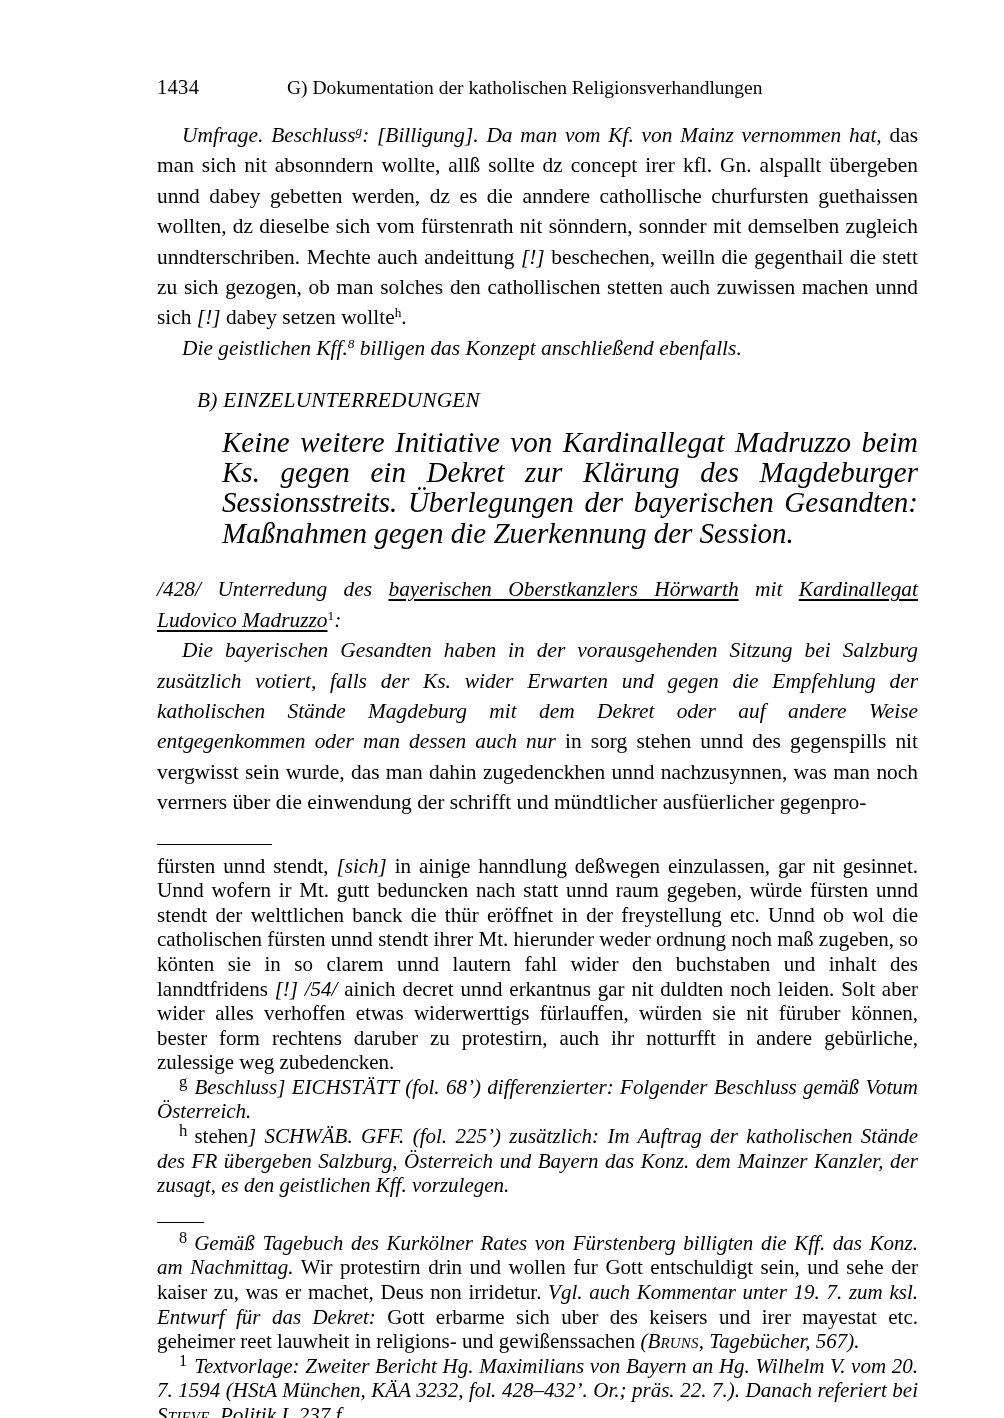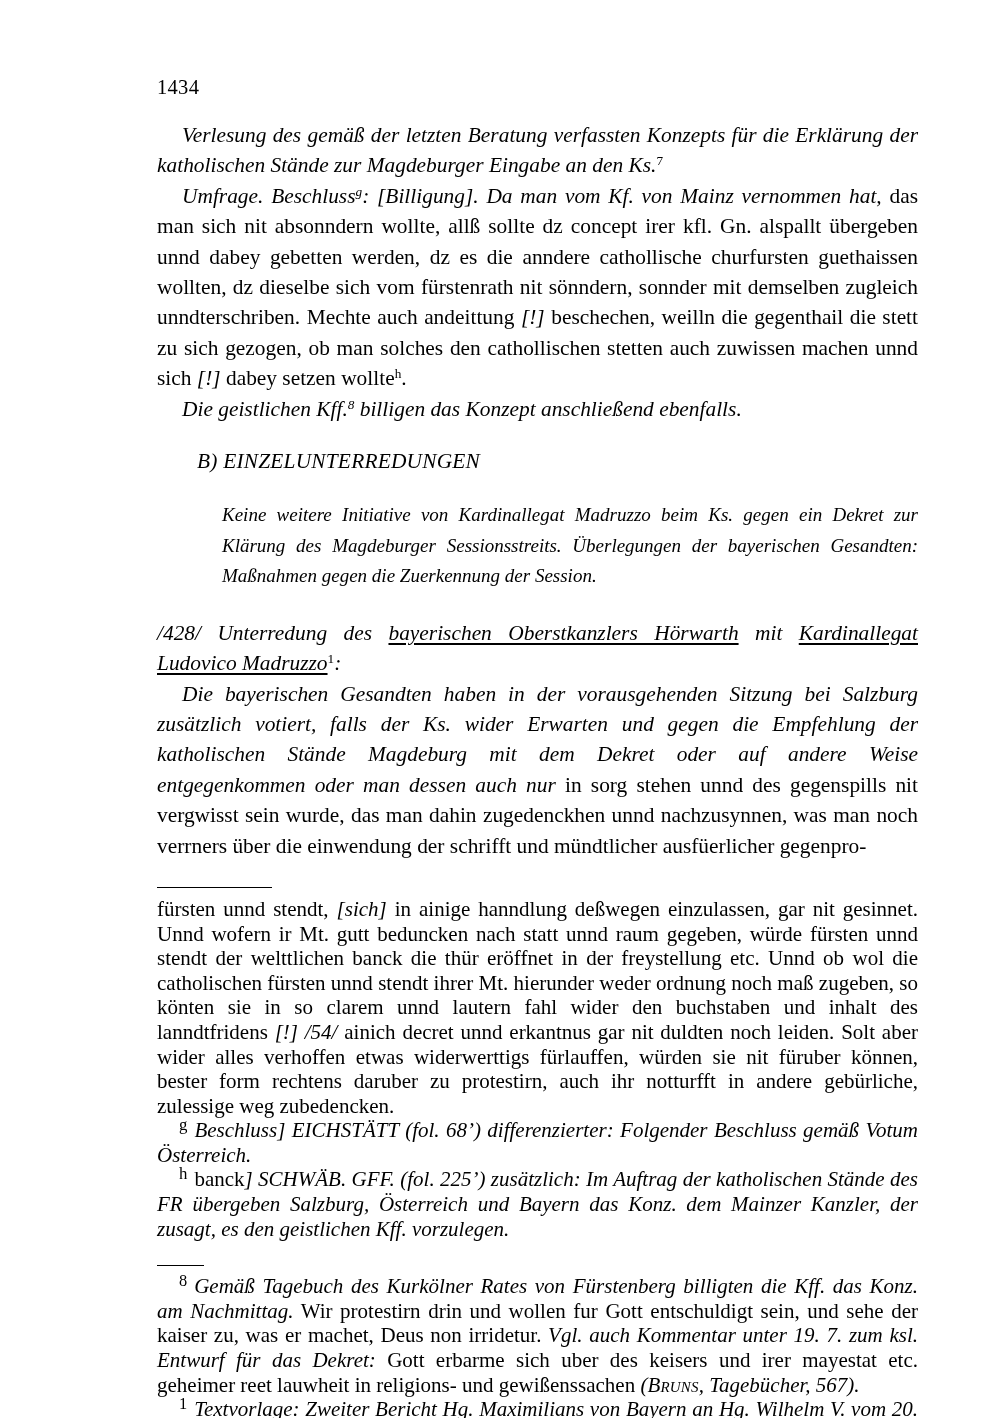--- a/index.html
+++ b/index.html
@@ -84,24 +84,24 @@
     font-size: 21.4px;
     line-height: 30.4px;
     font-style: italic;
     margin-top: 22px;
     letter-spacing: 0.2px;
     margin-left: 40px;
   }
 
   
   .regest {
-    margin-top: 24px;
+    margin-top: 11px;
     margin-left: 65px;
     width: 696px;
-    font-size: 19px;
+    font-size: 29px;
     line-height: 30.4px;
     font-style: italic;
     text-align: justify;
   }
 
   
   .doc-title {
     margin-top: 26px;
     font-size: 21.4px;
     line-height: 30.4px;
@@ -151,25 +151,25 @@
   }
 </style>
 </head>
 <body>
 
 <div class="page">
   <div class="content">
 
     <div class="runhead">
       <span class="folio">1434</span>
+      <span class="title">G) Dokumentation der katholischen Religionsverhandlungen</span>
     </div>
 
     <div class="body-block">
 
-      <p class="p-indent"><span class="ital">Verlesung des gemäß der letzten Beratung verfassten Konzepts für die Erklärung der katholischen Stände zur Magdeburger Eingabe an den Ks.</span><sup class="fnmark">7</sup></p>
 
       <p class="p-indent"><span class="ital">Umfrage. Beschluss</span><sup class="fnmark-i">g</sup><span class="ital">: [Billigung]. Da man vom Kf. von Mainz vernommen hat,</span><span class="rom"> das man sich nit absonndern wollte, allß sollte dz concept irer kfl. Gn. alspallt übergeben unnd dabey gebetten werden, dz es die anndere cathollische churfursten guethaissen wollten, dz dieselbe sich vom fürstenrath nit sönndern, sonnder mit demselben zugleich unndterschriben. Mechte auch andeittung </span><span class="ital">[!]</span><span class="rom"> beschechen, weilln die gegenthail die stett zu sich gezogen, ob man solches den cathollischen stetten auch zuwissen machen unnd sich </span><span class="ital">[!]</span><span class="rom"> dabey setzen wollte</span><sup class="fnmark">h</sup><span class="rom">.</span></p>
 
       <p class="p-indent"><span class="ital">Die geistlichen Kff.</span><sup class="fnmark-i">8</sup><span class="ital"> billigen das Konzept anschließend ebenfalls.</span></p>
     </div>
 
     <div class="sec-head">B) EINZELUNTERREDUNGEN</div>
 
     <div class="regest">Keine weitere Initiative von Kardinallegat Madruzzo beim Ks. gegen ein Dekret zur Klärung des Magdeburger Sessionsstreits. Überlegungen der bayerischen Gesandten: Maßnahmen gegen die Zuerkennung der Session.</div>
 
@@ -179,21 +179,21 @@
       <p class="p-indent"><span class="ital">Die bayerischen Gesandten haben in der vorausgehenden Sitzung bei Salzburg zusätzlich votiert, falls der Ks. wider Erwarten und gegen die Empfehlung der katholischen Stände Magdeburg mit dem Dekret oder auf andere Weise entgegenkommen oder man dessen auch nur</span><span class="rom"> in sorg stehen unnd des gegenspills nit vergwisst sein wurde, das man dahin zugedenckhen unnd nachzusynnen, was man noch verrners über die einwendung der schrifft und mündtlicher ausfüerlicher gegenpro-</span></p>
     </div>
 
     <hr class="rule rule-var">
 
     <div class="app">
       <p><span class="rom">fürsten unnd stendt, </span><span class="ital">[sich]</span><span class="rom"> in ainige hanndlung deßwegen einzulassen, gar nit gesinnet. Unnd wofern ir Mt. gutt beduncken nach statt unnd raum gegeben, würde fürsten unnd stendt der welttlichen banck die thür eröffnet in der freystellung etc. Unnd ob wol die catholischen fürsten unnd stendt ihrer Mt. hierunder weder ordnung noch maß zugeben, so könten sie in so clarem unnd lautern fahl wider den buchstaben und inhalt des lanndtfridens </span><span class="ital">[!] /54/</span><span class="rom"> ainich decret unnd erkantnus gar nit duldten noch leiden. Solt aber wider alles verhoffen etwas widerwerttigs fürlauffen, würden sie nit füruber können, bester form rechtens daruber zu protestirn, auch ihr notturfft in andere gebürliche, zulessige weg zubedencken.</span></p>
 
       <p class="hang"><span class="fn-letter">g</span><span class="gap"></span><span class="ital">Beschluss] EICHSTÄTT (fol. 68’) differenzierter: Folgender Beschluss gemäß Votum Österreich.</span></p>
 
-      <p class="hang"><span class="fn-letter">h</span><span class="gap"></span><span class="rom">banck</span><span class="ital">] </span><span class="ital">SCHWÄB. GFF. (fol. 225’) zusätzlich: Im Auftrag der katholischen Stände des FR übergeben Salzburg, Österreich und Bayern das Konz. dem Mainzer Kanzler, der zusagt, es den geistlichen Kff. vorzulegen.</span></p>
+      <p class="hang"><span class="fn-letter">h</span><span class="gap"></span><span class="rom">stehen</span><span class="ital">] </span><span class="ital">SCHWÄB. GFF. (fol. 225’) zusätzlich: Im Auftrag der katholischen Stände des FR übergeben Salzburg, Österreich und Bayern das Konz. dem Mainzer Kanzler, der zusagt, es den geistlichen Kff. vorzulegen.</span></p>
     </div>
 
     <hr class="rule rule-num">
 
     <div class="app">
 
 
       <p class="hang"><span class="fn-num">8</span><span class="gap"></span><span class="ital">Gemäß Tagebuch des Kurkölner Rates von Fürstenberg billigten die Kff. das Konz. am Nachmittag.</span><span class="rom"> Wir protestirn drin und wollen fur Gott entschuldigt sein, und sehe der kaiser zu, was er machet, Deus non irridetur. </span><span class="ital">Vgl. auch Kommentar unter 19. 7. zum ksl. Entwurf für das Dekret:</span><span class="rom"> Gott erbarme sich uber des keisers und irer mayestat etc. geheimer reet lauwheit in religions- und gewißenssachen </span><span class="ital">(</span><span class="smallcaps">Bruns</span><span class="ital">, Tagebücher, 567).</span></p>
 
       <p class="hang"><span class="fn-num">1</span><span class="gap"></span><span class="ital">Textvorlage: Zweiter Bericht Hg. Maximilians von Bayern an Hg. Wilhelm V. vom 20. 7. 1594 (HStA München, KÄA 3232, fol. 428–432’. Or.; präs. 22. 7.). Danach referiert bei </span><span class="smallcaps">Stieve</span><span class="ital">, Politik I, 237 f.</span></p>

